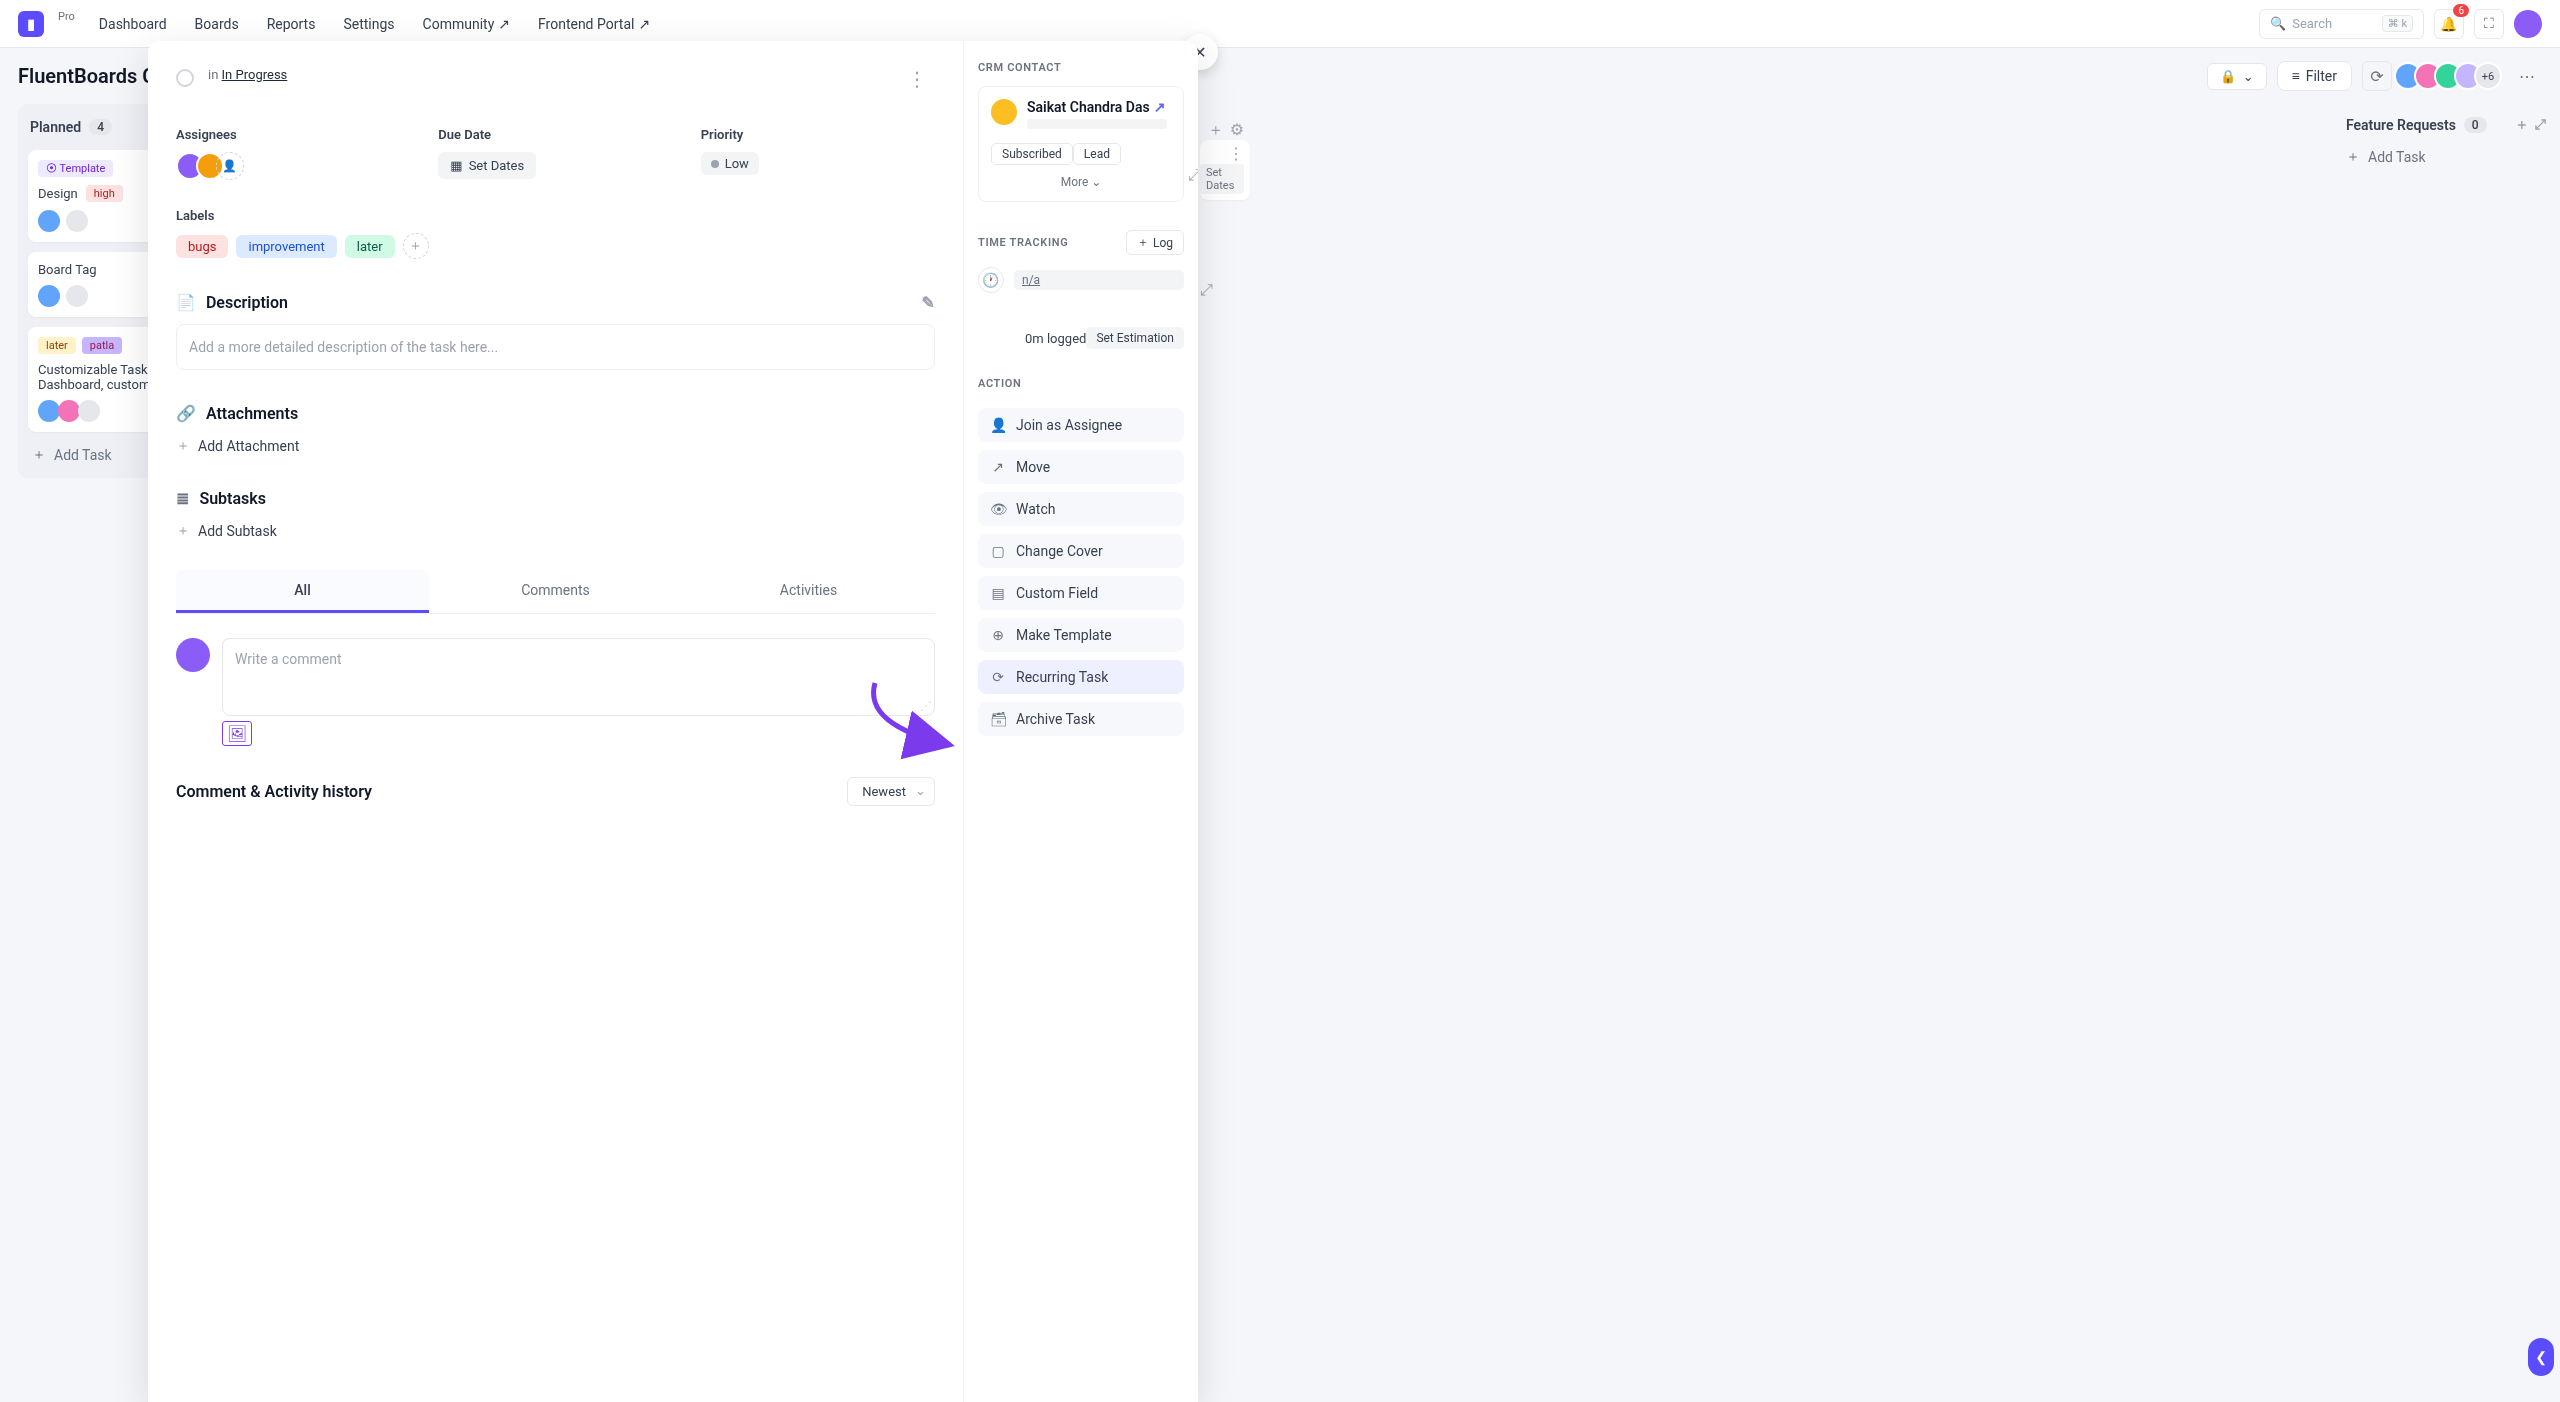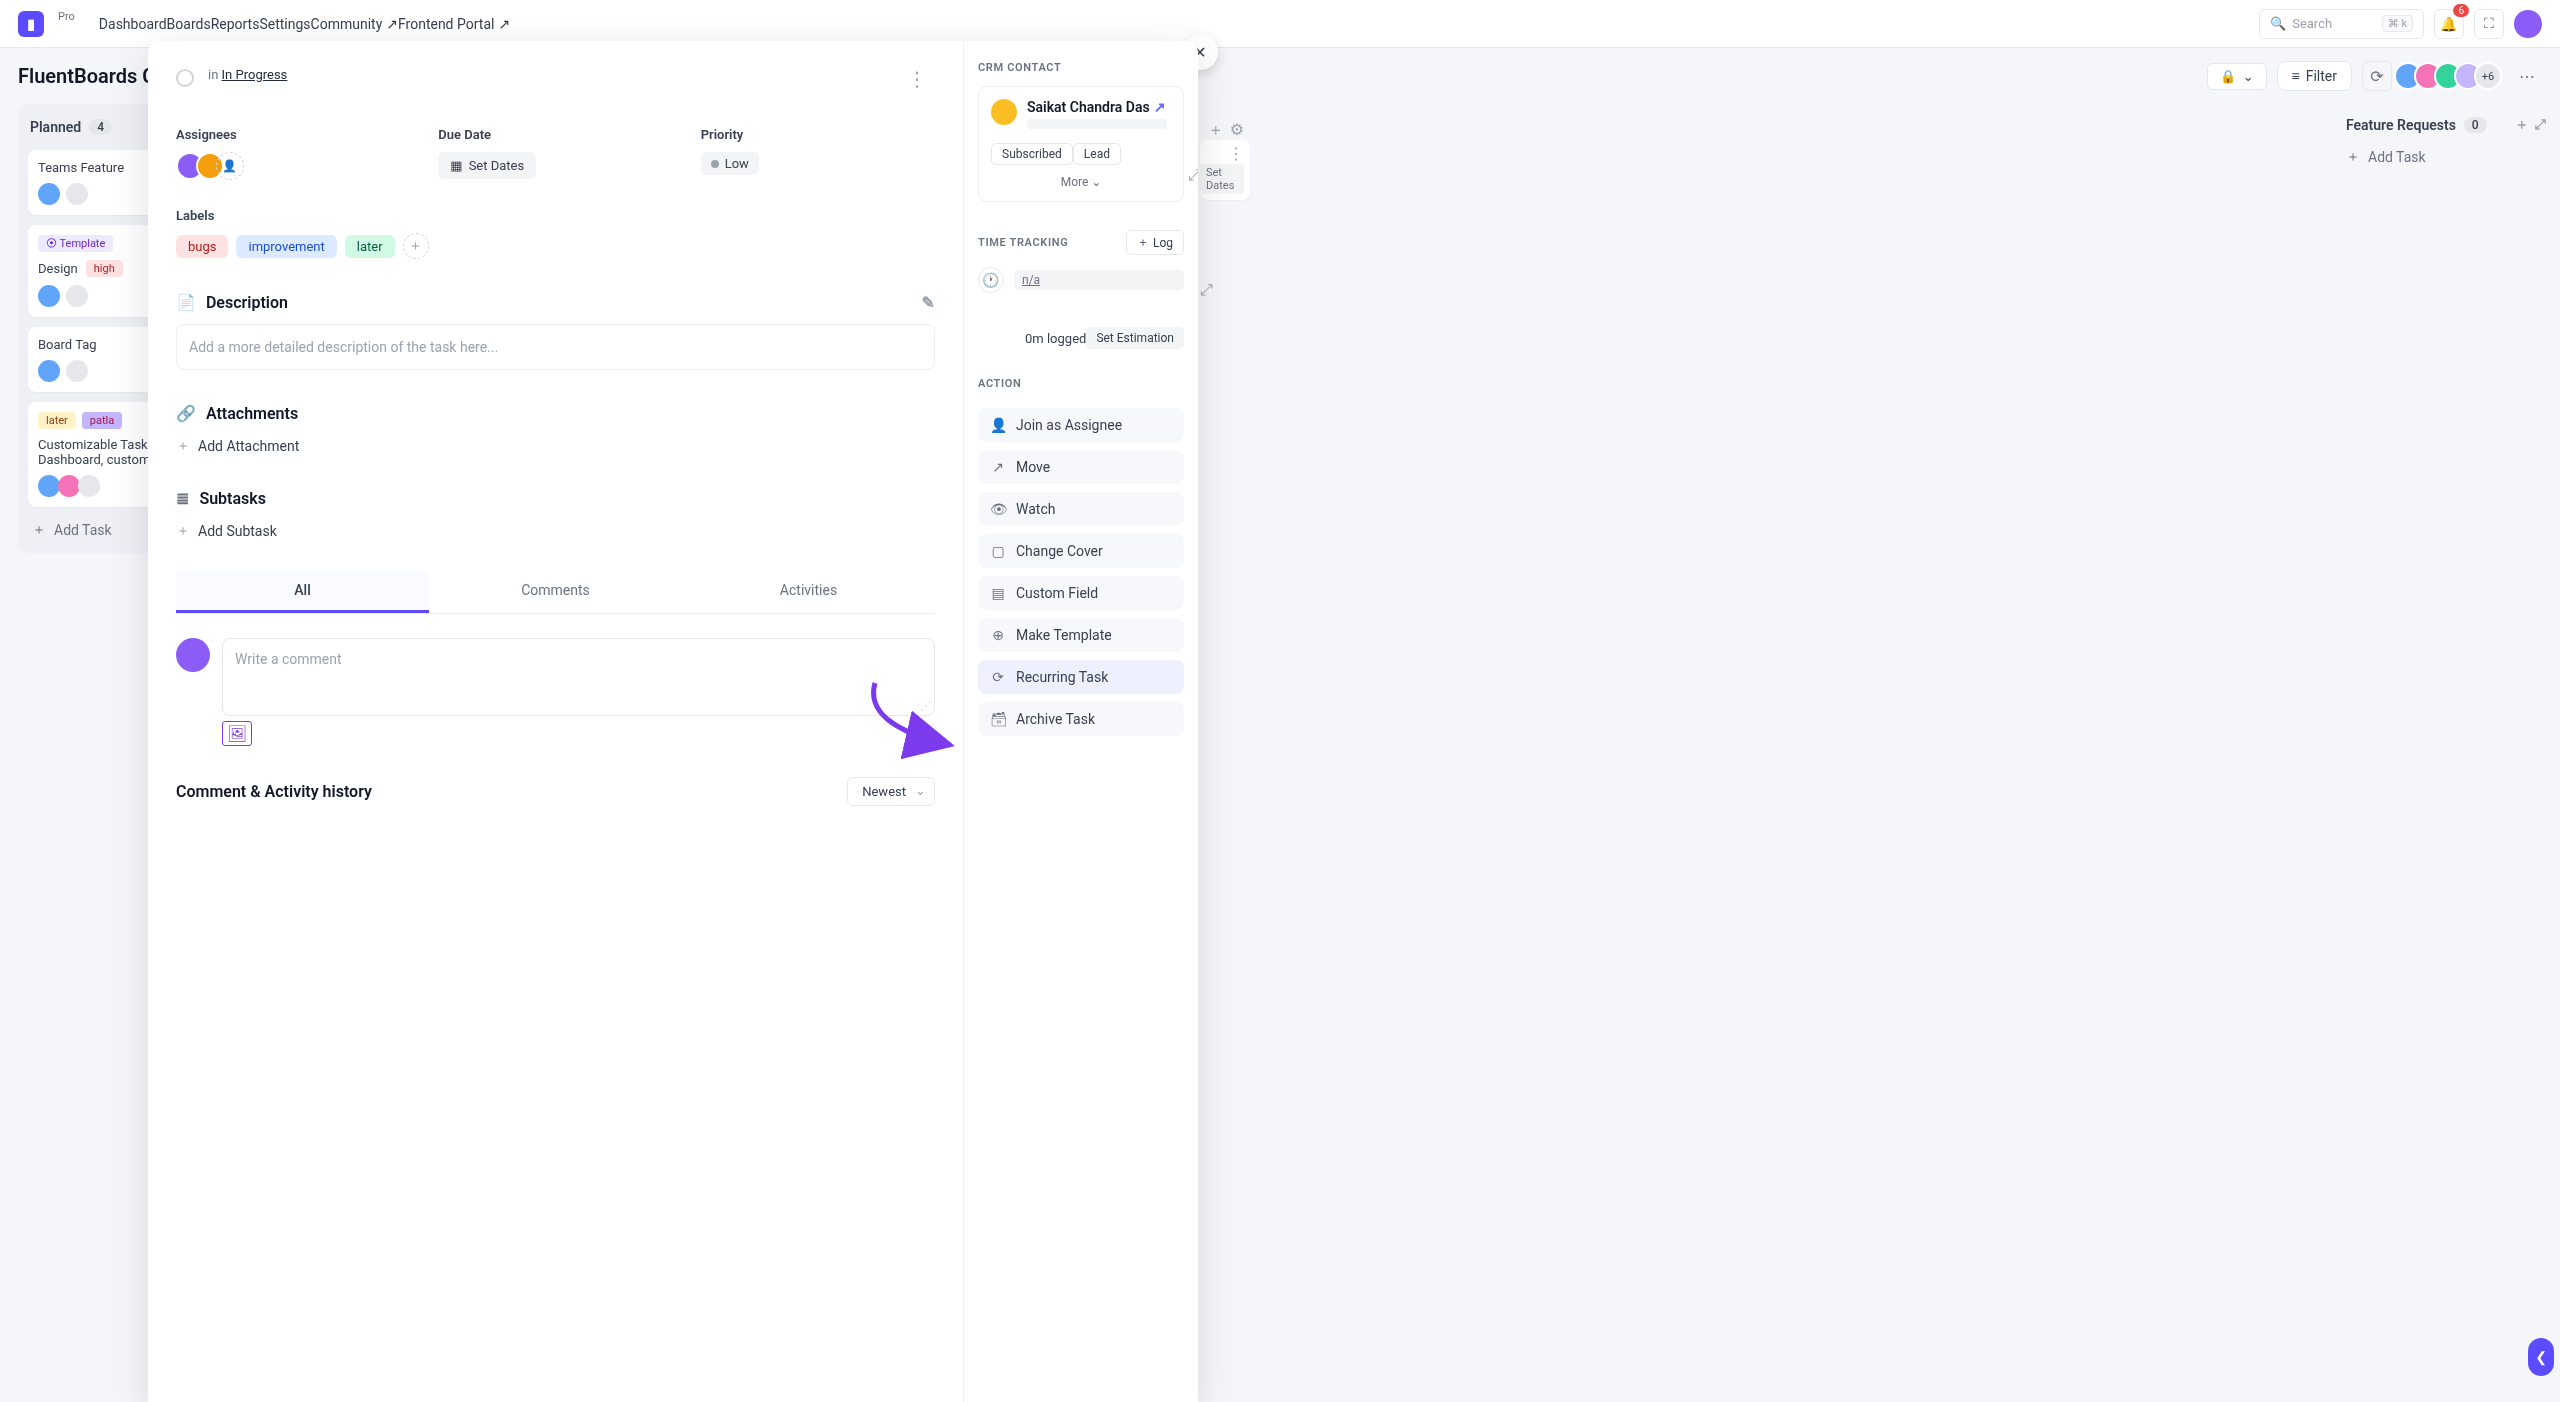--- a/index.html
+++ b/index.html
@@ -2,21 +2,21 @@
 <html><head>
 <meta charset="utf-8">
 <style>
   * { box-sizing: border-box; margin: 0; padding: 0; font-family: -apple-system, BlinkMacSystemFont, "Segoe UI", Roboto, sans-serif; }
   body { background: #f5f6fa; width: 2560px; height: 1402px; overflow: hidden; position: relative; transform-origin: top left; }
 
   
   .topbar { height: 48px; background: #fff; border-bottom: 1px solid #e5e7eb; display: flex; align-items: center; padding: 0 18px; gap: 24px; font-size: 14px; color: #374151; }
   .logo { width: 26px; height: 26px; background: #5b4dff; border-radius: 6px; display: flex; align-items: center; justify-content: center; color: #fff; font-weight: 700; }
   .pro-badge { font-size: 11px; color: #6b7280; margin-left: -10px; margin-top: -14px; }
-  .topnav { display: flex; }
+  .topnav { display: flex; gap: 28px; }
   .topnav a { text-decoration: none; color: #374151; display: flex; align-items: center; gap: 4px; }
   .top-right { margin-left: auto; display: flex; align-items: center; gap: 10px; }
   .search-pill { width: 165px; height: 30px; border: 1px solid #e5e7eb; border-radius: 6px; display: flex; align-items: center; padding: 0 10px; color: #9ca3af; font-size: 13px; gap: 6px; }
   .kbd { margin-left: auto; font-size: 11px; color: #9ca3af; border: 1px solid #e5e7eb; border-radius: 4px; padding: 1px 5px; background: #f9fafb; }
   .bell-wrap { position: relative; width: 30px; height: 30px; display: flex; align-items: center; justify-content: center; border: 1px solid #e5e7eb; border-radius: 6px; color: #6b7280; }
   .bell-badge { position: absolute; top: -6px; right: -6px; background: #ef4444; color: #fff; font-size: 10px; border-radius: 10px; padding: 1px 5px; }
   .icon-btn { width: 30px; height: 30px; display: flex; align-items: center; justify-content: center; border: 1px solid #e5e7eb; border-radius: 6px; color: #6b7280; cursor: pointer; }
   .avatar-top { width: 28px; height: 28px; border-radius: 50%; background: #8b5cf6; }
 
   
@@ -211,31 +211,20 @@
   <div class="col">
     <div class="col-head">
       <span>Planned</span>
       <span class="col-count">4</span>
       <span class="col-head-icons">
           <span>＋</span>
           <span>⋯</span>
         </span>
     </div>
 
-    <div class="card">
-      <span>Teams Feature</span>
-      <div class="card-foot">
-        <div class="tiny-av t1"></div>
-        <div class="tiny-av t2"></div>
-        <span style="margin-left:auto;display:flex;gap:4px;align-items:center">
-            <span>💬</span>
-            <span>2</span>
-          </span>
-      </div>
-    </div>
 
     <div class="card">
       <div><span class="chip tpl">⦿ Template</span></div>
       <div style="display:flex;gap:8px;align-items:center">
         <span>Design</span>
         <span class="chip high">high</span>
       </div>
       <div class="card-foot">
         <div class="tiny-av t1"></div>
         <div class="tiny-av t2"></div>

